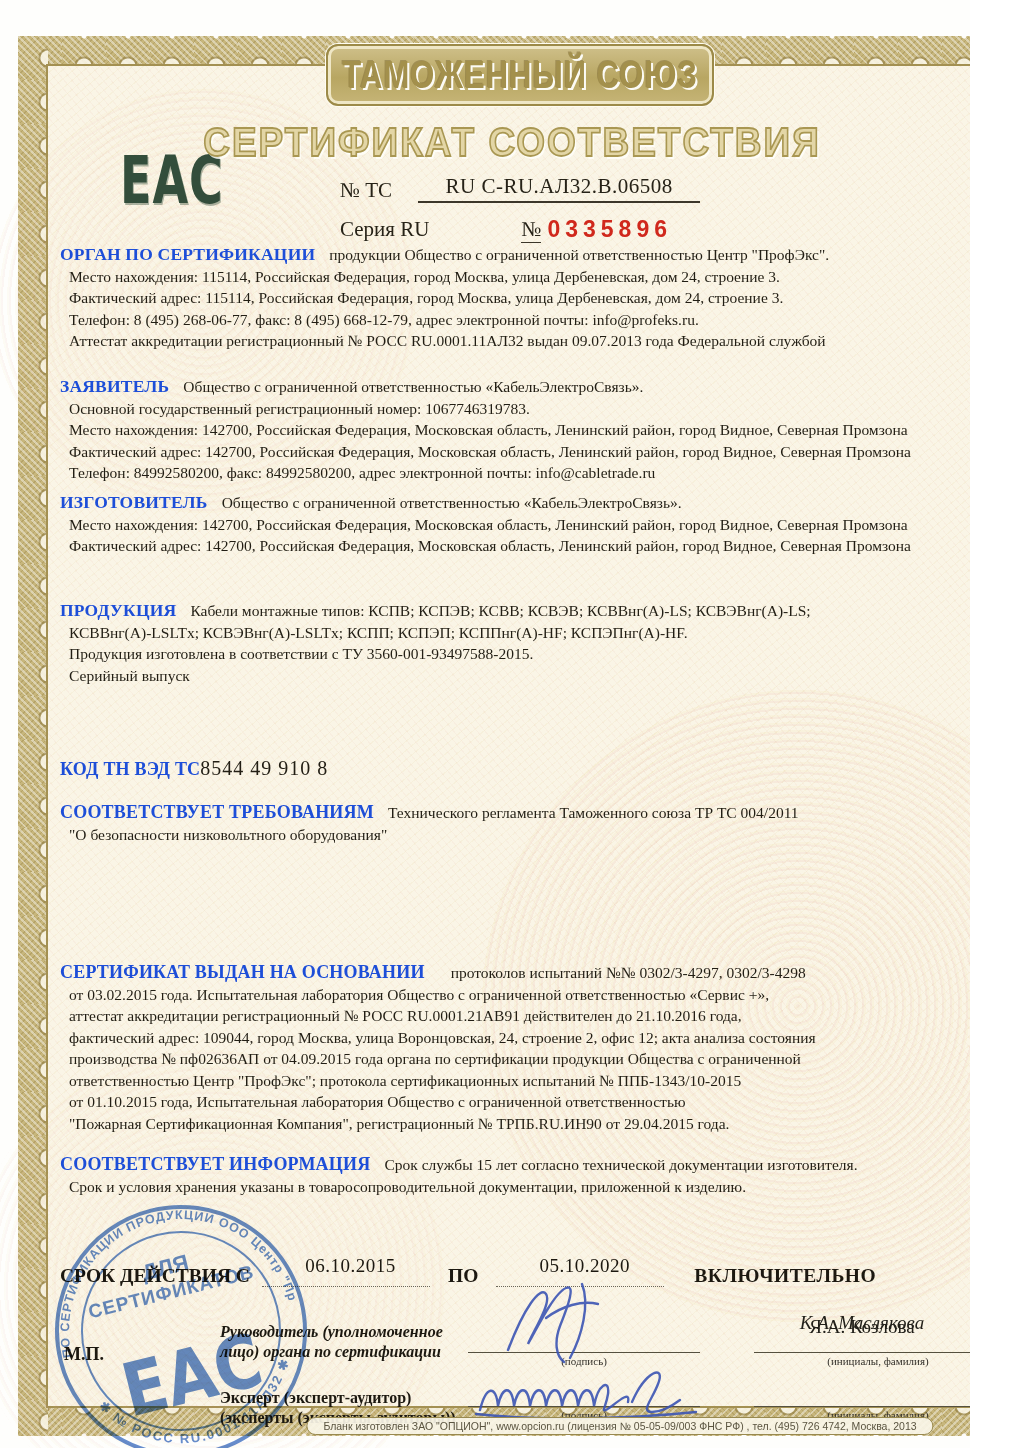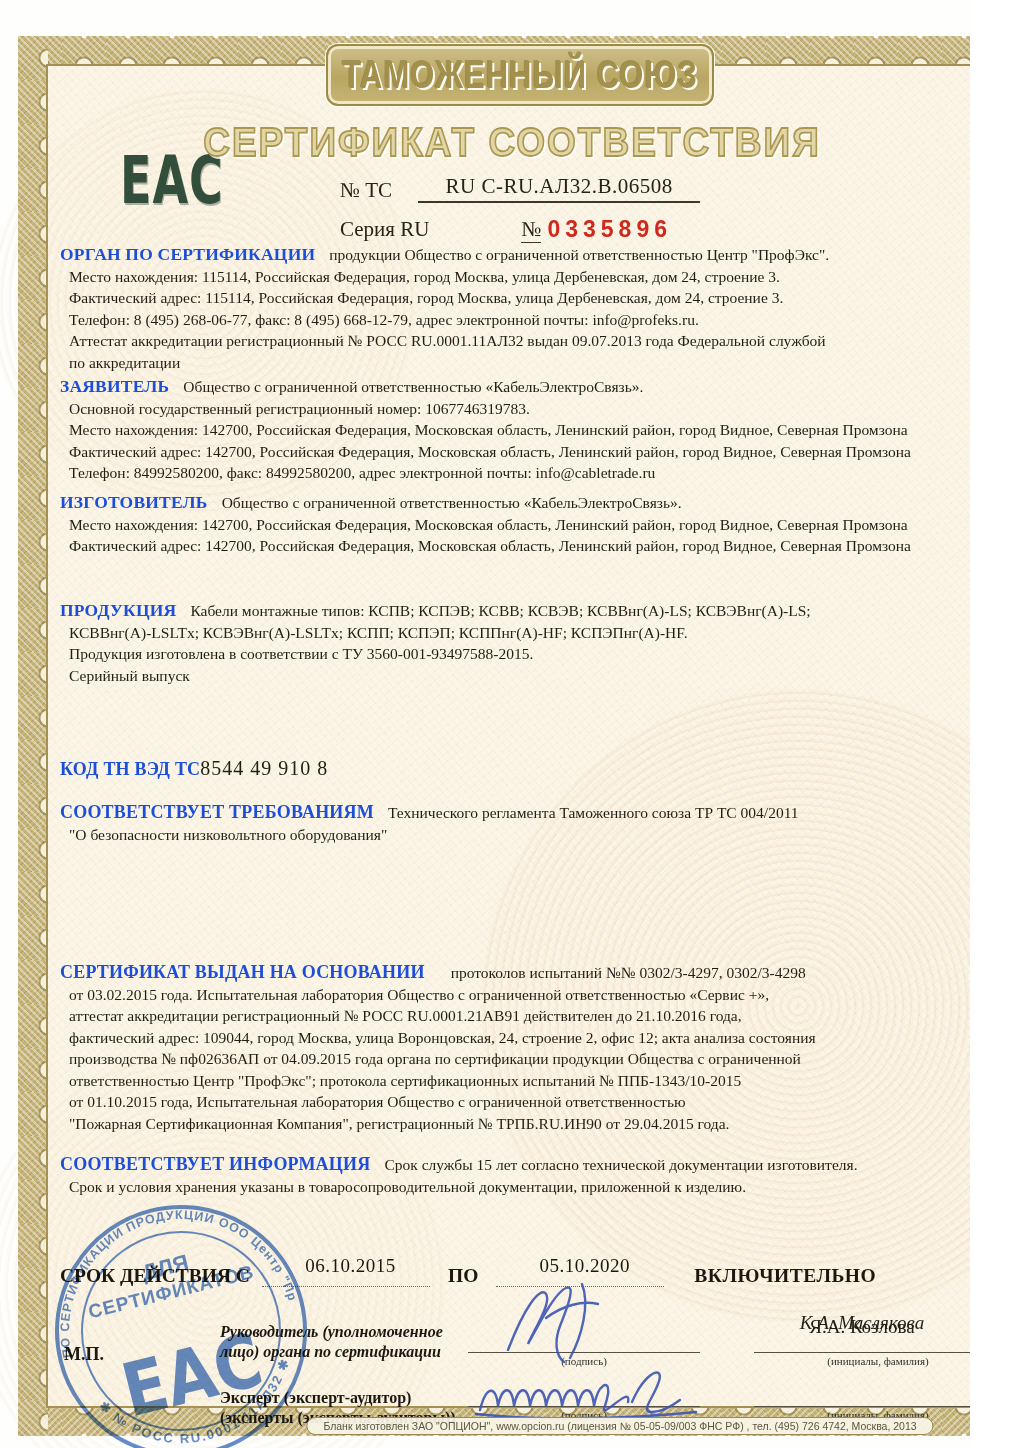--- a/index.html
+++ b/index.html
@@ -132,21 +132,20 @@
       <span class="nosign">№</span>
       <span class="serial">0335896</span>
     </div>
 
     <div class="sec" style="top:208px;">
       <div><span class="h">ОРГАН ПО СЕРТИФИКАЦИИ</span><span class="gapr"></span><span>продукции Общество с ограниченной ответственностью Центр "ПрофЭкс".</span></div>
       <div class="ind">Место нахождения: 115114, Российская Федерация, город Москва, улица Дербеневская, дом 24, строение 3.</div>
       <div class="ind">Фактический адрес: 115114, Российская Федерация, город Москва, улица Дербеневская, дом 24, строение 3.</div>
       <div class="ind">Телефон: 8 (495) 268-06-77, факс: 8 (495) 668-12-79, адрес электронной почты: info@profeks.ru.</div>
       <div class="ind">Аттестат аккредитации регистрационный № РОСС RU.0001.11АЛ32 выдан 09.07.2013 года Федеральной службой</div>
-      <div class="ind">по аккредитации</div>
     </div>
 
     <div class="sec" style="top:340px;">
       <div><span class="h">ЗАЯВИТЕЛЬ</span><span class="gapr"></span><span>Общество с ограниченной ответственностью «КабельЭлектроСвязь».</span></div>
       <div class="ind">Основной государственный регистрационный номер: 1067746319783.</div>
       <div class="ind">Место нахождения: 142700, Российская Федерация, Московская область, Ленинский район, город Видное, Северная Промзона</div>
       <div class="ind">Фактический адрес: 142700, Российская Федерация, Московская область, Ленинский район, город Видное, Северная Промзона</div>
       <div class="ind">Телефон: 84992580200, факс: 84992580200, адрес электронной почты: info@cabletrade.ru</div>
     </div>
 

